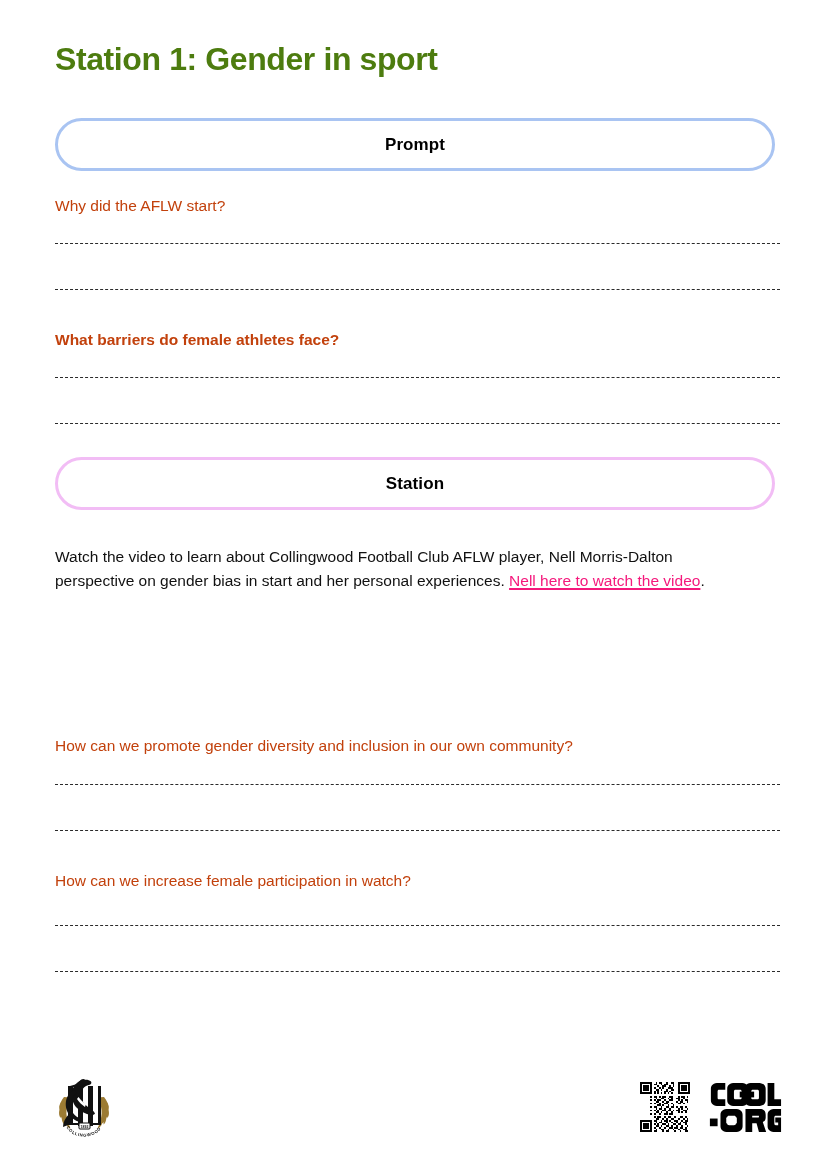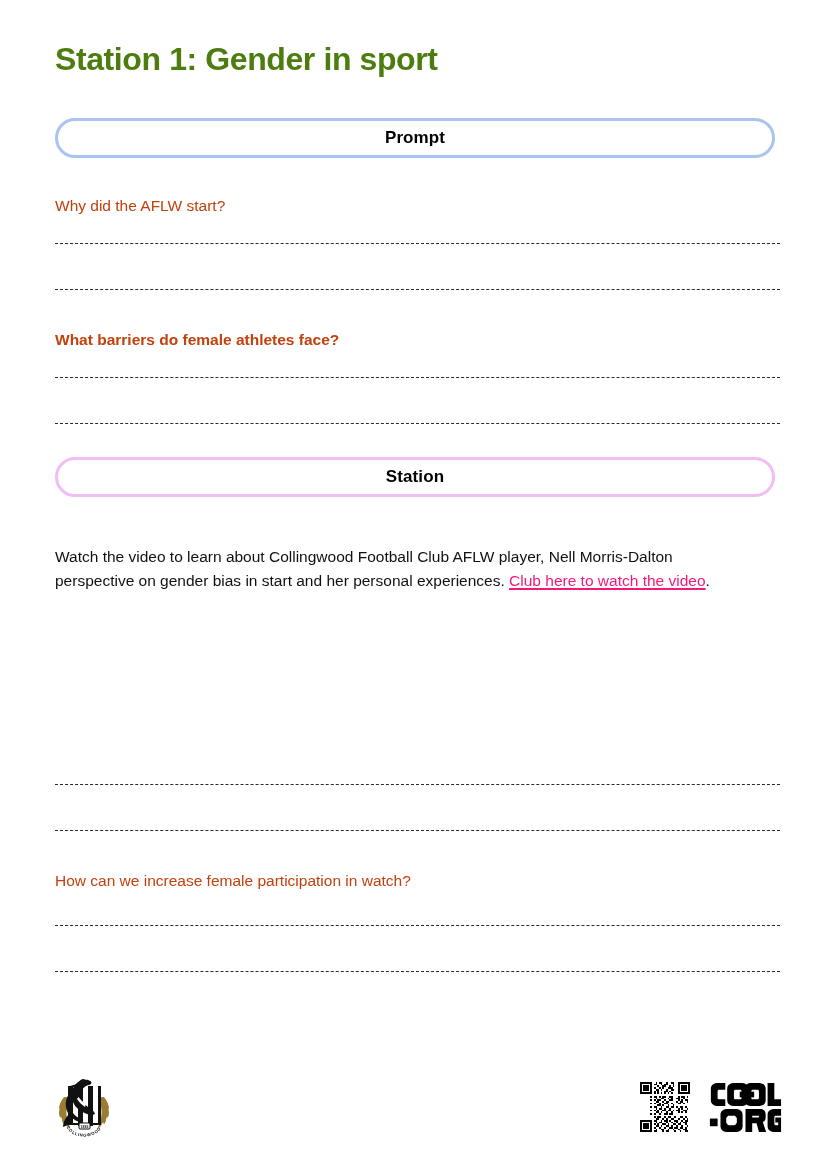--- a/index.html
+++ b/index.html
@@ -32,21 +32,21 @@
     letter-spacing: -0.4px;
     color: #4d7c0f;
     line-height: 1.2;
   }
 
   
   .pill {
     position: absolute;
     left: 55px;
     width: 720px;
-    height: 40px;
+    height: 53px;
     box-sizing: border-box;
     border-radius: 999px;
     background: #ffffff;
     display: flex;
     align-items: center;
     justify-content: center;
   }
   .pill-label {
     font-size: 17px;
     font-weight: 700;
@@ -145,24 +145,25 @@
 
   <div class="question q2">What barriers do female athletes face?</div>
   <div class="rule" style="top:377px;"></div>
   <div class="rule" style="top:423px;"></div>
 
   <div class="pill pill-activity">
     <span class="pill-label">Station</span>
   </div>
 
   <div class="activity-body">
-    <span>Watch the video to learn about Collingwood Football Club AFLW player, Nell Morris-Dalton perspective on gender bias in start and her personal experiences. </span><a class="video-link">Club here to watch the video</a><span class="period">.</span>
+    <span>Watch the video to learn about Collingwood Football Club AFLW player, Nell Morris-Dalton perspective on gender bias in start and her personal experiences. </span><a class="video-link">Nell here to watch the video</a><span class="period">.</span>
   </div>
 
 
+  <div class="question q3">How can we promote gender diversity and inclusion in our own community?</div>
   <div class="rule" style="top:784px;"></div>
   <div class="rule" style="top:830px;"></div>
 
   <div class="question q4">How can we increase female participation in watch?</div>
   <div class="rule" style="top:925px;"></div>
   <div class="rule" style="top:971px;"></div>
 
   <div class="footer-left">
     <svg class="club-logo" viewBox="0 0 116 124">
 

